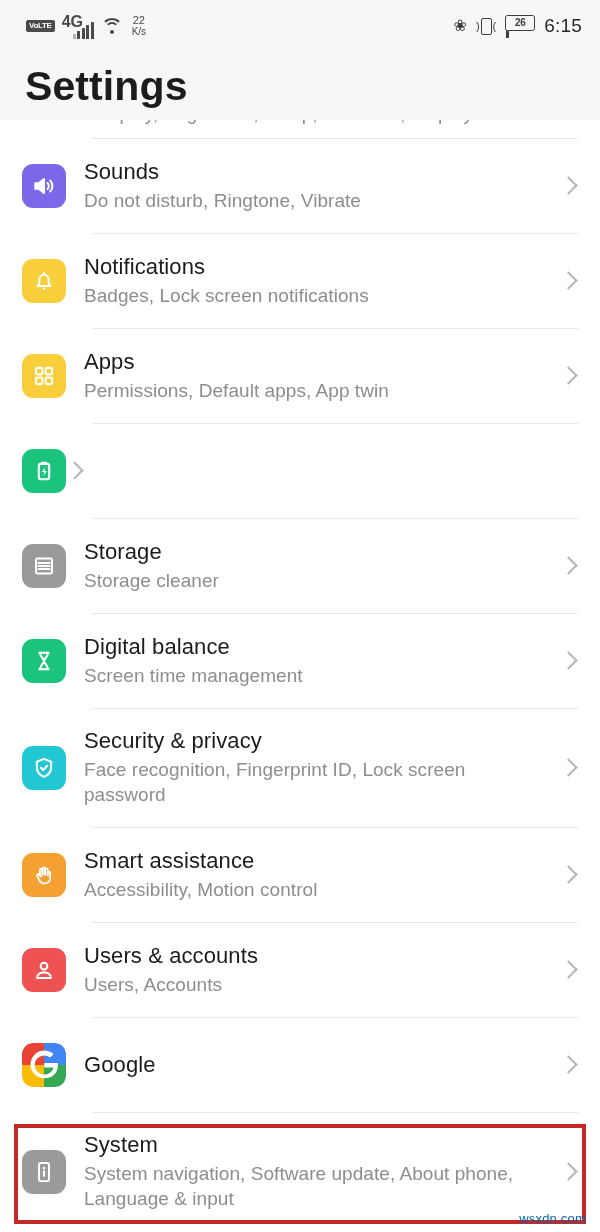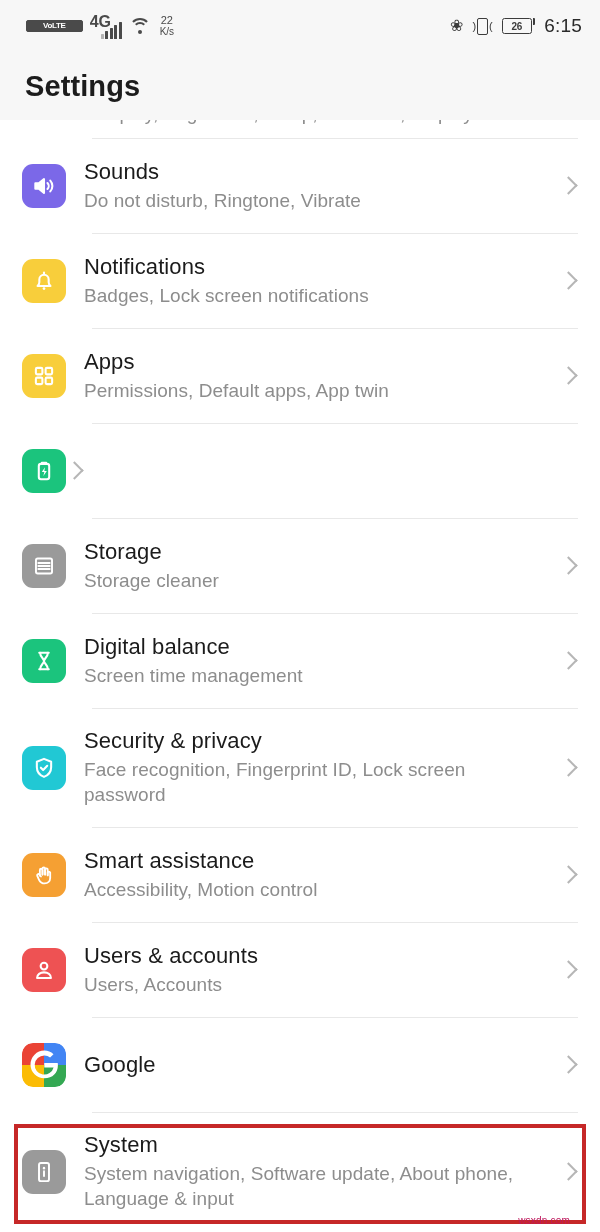--- a/index.html
+++ b/index.html
@@ -18,21 +18,21 @@
     display:flex; align-items:center;
     padding:0 18px 0 26px;
     color:#3c3c3c;
   }
   .sb-left  { display:flex; align-items:center; gap:7px; }
   .sb-right { display:flex; align-items:center; gap:9px; margin-left:auto; }
 
   .volte-badge {
     border:1.6px solid #4a4a4a; border-radius:2px;
     font-size:8px; font-weight:bold; letter-spacing:-0.3px;
-    padding:1px 16px; line-height:1; color:#fff; background:#4a4a4a;
+    padding:1px 2px; line-height:1; color:#fff; background:#4a4a4a;
   }
   .sig-wrap { display:flex; align-items:flex-end; position:relative; padding-top:8px; }
   .sig-g { position:absolute; top:-1px; left:0; font-size:16px; font-weight:bold; color:#4a4a4a; }
   .sig-bars { display:flex; align-items:flex-end; gap:1.5px; margin-left:11px; }
   .sig-bars i { display:block; width:3px; background:#4a4a4a; border-radius:0.5px; }
   .sig-bars i:nth-child(1){ height:5px;  background:#b4b4b4; }
   .sig-bars i:nth-child(2){ height:8px; }
   .sig-bars i:nth-child(3){ height:11px; }
   .sig-bars i:nth-child(4){ height:14px; }
   .sig-bars i:nth-child(5){ height:17px; }
@@ -47,33 +47,33 @@
 
   .netspeed { display:flex; flex-direction:column; align-items:center; line-height:1.05;
               font-size:11px; color:#4a4a4a; margin-left:2px; }
   .netspeed .unit { font-size:10px; }
 
   .bt { font-size:16px; color:#3c3c3c; line-height:1; }
   .vibicon { position:relative; display:flex; align-items:center; gap:1px; }
   .vibicon .ph { width:11px; height:17px; border:1.8px solid #3c3c3c; border-radius:2px; }
   .vibicon .wv { font-size:11px; color:#3c3c3c; line-height:1; }
 
-  .battery { display:flex; align-items:flex-start; }
+  .battery { display:flex; align-items:flex-start;flex-direction:column; }
   .battery .body { width:30px; height:16px; border:1.8px solid #3c3c3c; border-radius:2.5px;
                    display:flex; align-items:center; justify-content:center;
                    font-size:10px; font-weight:bold; color:#3c3c3c; letter-spacing:-0.3px; }
   .battery .tip { width:2.5px; height:7px; background:#3c3c3c; border-radius:0 1px 1px 0; margin-left:1px; }
   .clock { font-size:19px; color:#2a2a2a; letter-spacing:0.2px; }
 
   
   .header {
     position:absolute; top:52px; left:0; width:600px; height:68px;
     background:#f7f7f7; display:flex; align-items:center; padding-left:25px;
   }
-  .header h1 { font-size:29px; font-weight:bold; color:#1c1c1c; letter-spacing:0.1px; }
+  .header h1 { font-size:41px; font-weight:bold; color:#1c1c1c; letter-spacing:0.1px; }
 
   
   .list { position:absolute; top:120px; left:0; width:600px; height:1112px; background:#ffffff; }
 
   .clipped-row { height:18px; overflow:hidden; position:relative; }
   .clipped-row .ghost {
     position:absolute; top:-17px; left:92px; font-size:19px; color:#8d8d8d; white-space:nowrap;
   }
 
   .divider { height:1px; background:#e8e8e8; margin-left:92px; margin-right:22px; }
@@ -88,21 +88,21 @@
   .chev::before { content:""; position:absolute; top:2px; left:2px; width:11px; height:11px;
                   border-top:2.2px solid #b6b6b6; border-right:2.2px solid #b6b6b6;
                   transform:rotate(45deg); }
 
   .row.tall { min-height:118px; }
 
   
   .row.highlighted { }
   .annot-box { position:absolute; left:14px; top:1124px; width:572px; height:100px;
                border:4px solid #c62828; pointer-events:none; z-index:5; }
-  .watermark { position:absolute; right:30px; bottom:6px; font-size:10px; color:#be185d;
+  .watermark { position:absolute; right:14px; bottom:6px; font-size:13px; color:#0369a1;
                z-index:6; letter-spacing:0.2px; }
 
   
   .g { width:26px; height:26px; display:block; }
   .g svg { width:100%; height:100%; display:block; }
 
   .google-tile { width:44px; height:44px; border-radius:11px; overflow:hidden; position:relative;
                  display:block; }
 </style>
 </head>

